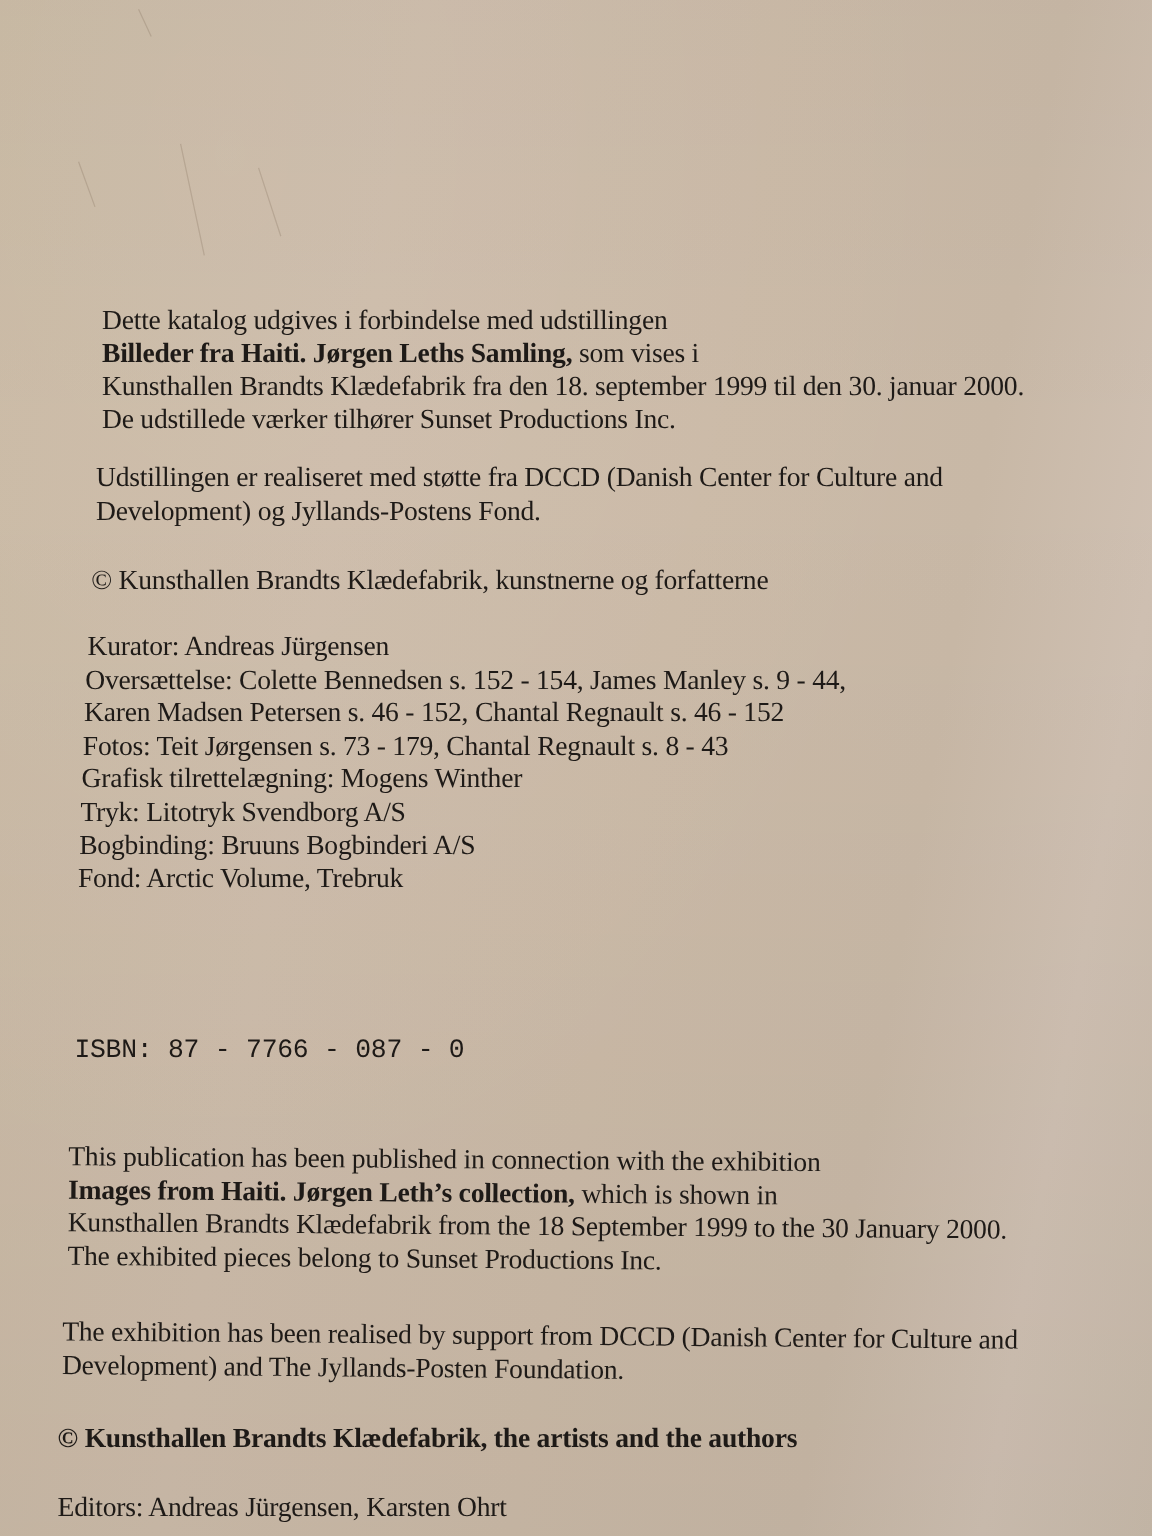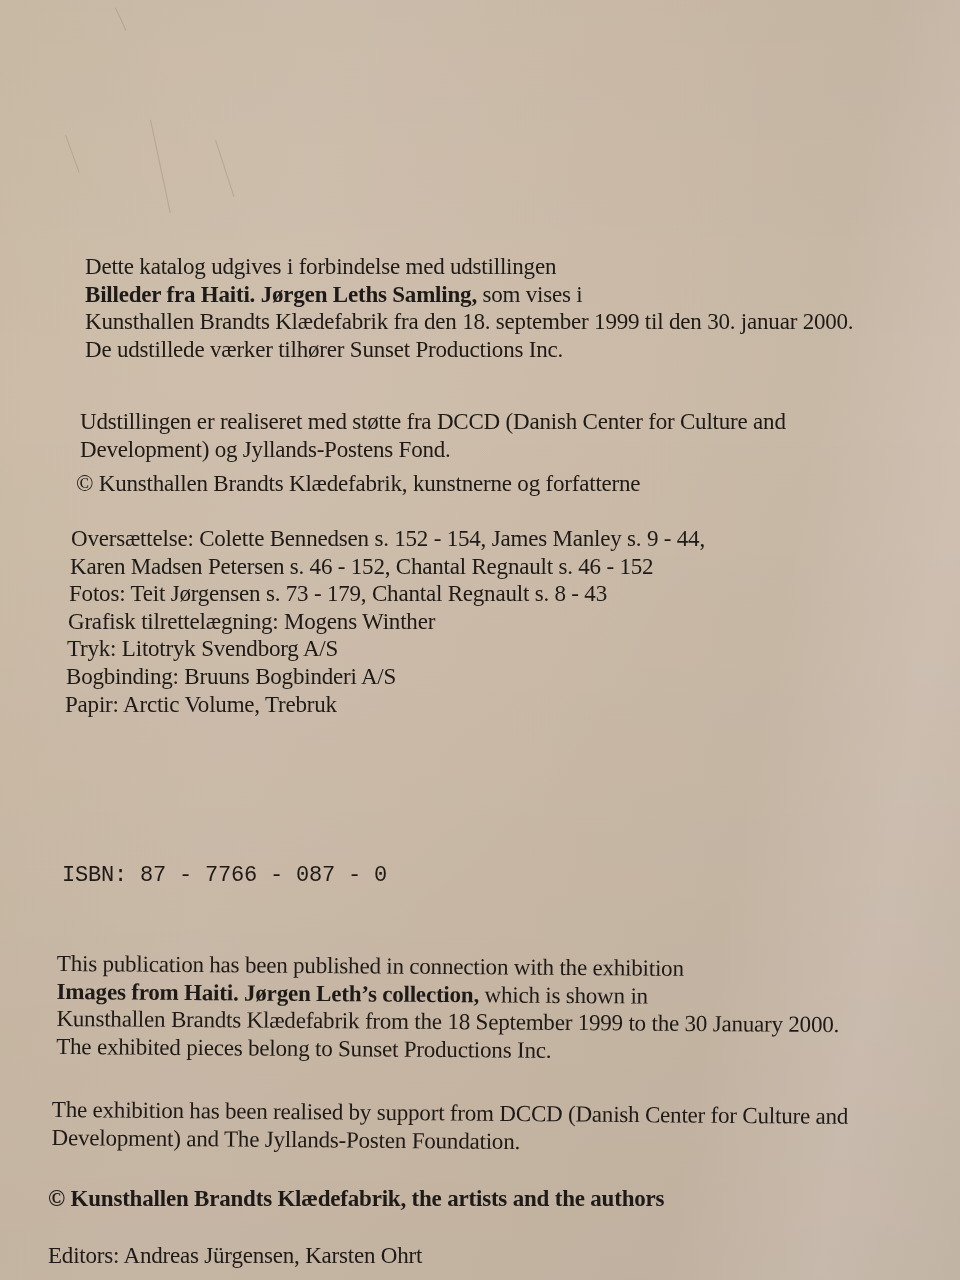--- a/index.html
+++ b/index.html
@@ -31,21 +31,21 @@
       position: absolute;
       font-size: 23px;
       line-height: 27.5px;
       letter-spacing: -0.2px;
       white-space: nowrap;
     }
     .block b { font-weight: bold; }
     .line { display: block; }
 
     #da-intro     { left: 85px;  top: 253px; }
-    #da-support   { left: 80px;  top: 408px; }
+    #da-support   { left: 80px;  top: 384px; }
     #da-copyright { left: 76px;  top: 470px; }
     #da-credits   { left: 74px;  top: 525px; line-height: 27.6px; }
     #isbn         { left: 62px;  top: 862px; font-family: Liberation Mono, monospace; font-size: 22px; }
     #en-intro     { left: 57px;  top: 950px; transform: rotate(0.45deg); transform-origin: left top; }
     #en-support   { left: 52px;  top: 1096px; transform: rotate(0.5deg); transform-origin: left top; }
     #en-copyright { left: 48px;  top: 1185px; font-weight: bold; }
     #en-credits   { left: 48px;  top: 1242px; }
   </style>
 </head>
 <body>
@@ -67,27 +67,28 @@
 <section class="block" id="da-support">
   <span class="line">Udstillingen er realiseret med støtte fra DCCD (Danish Center for Culture and</span>
   <span class="line">Development) og Jyllands-Postens Fond.</span>
 </section>
 
 <section class="block" id="da-copyright">
   <span class="line">© Kunsthallen Brandts Klædefabrik, kunstnerne og forfatterne</span>
 </section>
 
 <section class="block" id="da-credits">
+  <span class="line" style="margin-left:-1px">Kurator: Andreas Jürgensen</span>
   <span class="line" style="margin-left:-3px">Oversættelse: Colette Bennedsen s. 152 - 154, James Manley s. 9 - 44,</span>
   <span class="line" style="margin-left:-4px">Karen Madsen Petersen s. 46 - 152, Chantal Regnault s. 46 - 152</span>
   <span class="line" style="margin-left:-5px">Fotos: Teit Jørgensen s. 73 - 179, Chantal Regnault s. 8 - 43</span>
   <span class="line" style="margin-left:-6px">Grafisk tilrettelægning: Mogens Winther</span>
   <span class="line" style="margin-left:-7px">Tryk: Litotryk Svendborg A/S</span>
   <span class="line" style="margin-left:-8px">Bogbinding: Bruuns Bogbinderi A/S</span>
-  <span class="line" style="margin-left:-9px">Papir: Arctic Volume, Trebruk</span>
+  <span class="line" style="margin-left:-9px">Fond: Arctic Volume, Trebruk</span>
 </section>
 
 <section class="block" id="isbn">
   <span class="line">ISBN: 87 - 7766 - 087 - 0</span>
 </section>
 
 <section class="block" id="en-intro">
   <span class="line">This publication has been published in connection with the exhibition</span>
   <span class="line"><b>Images from Haiti. Jørgen Leth’s collection,</b><span> which is shown in</span></span>
   <span class="line">Kunsthallen Brandts Klædefabrik from the 18 September 1999 to the 30 January 2000.</span>

